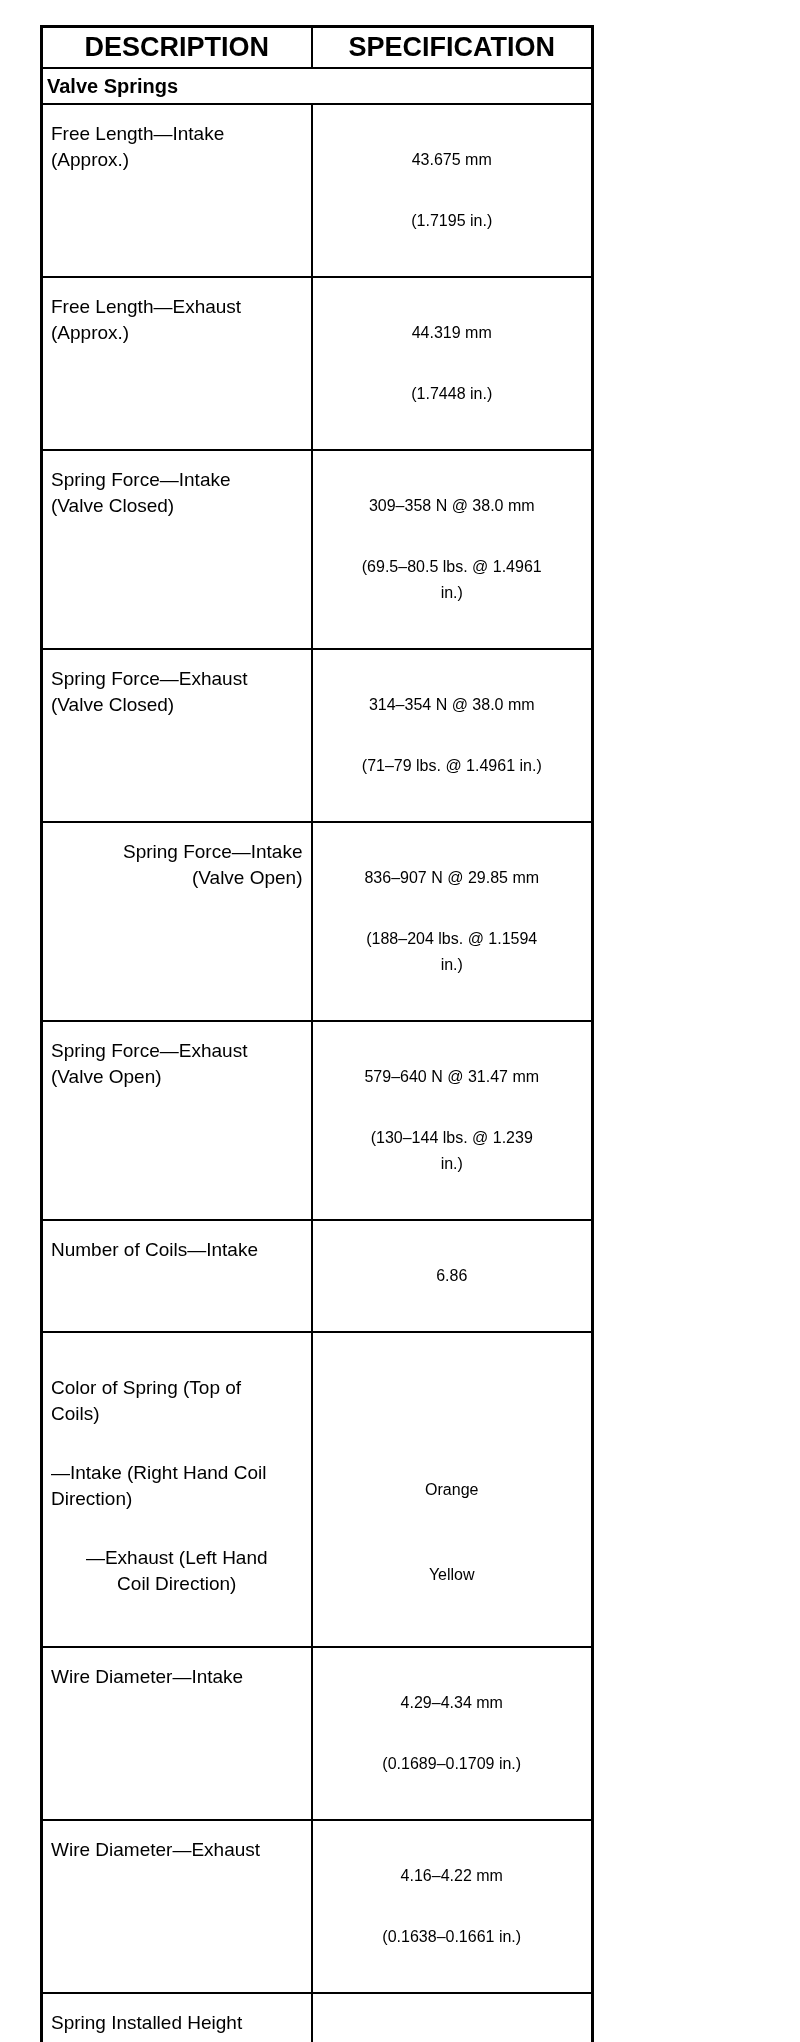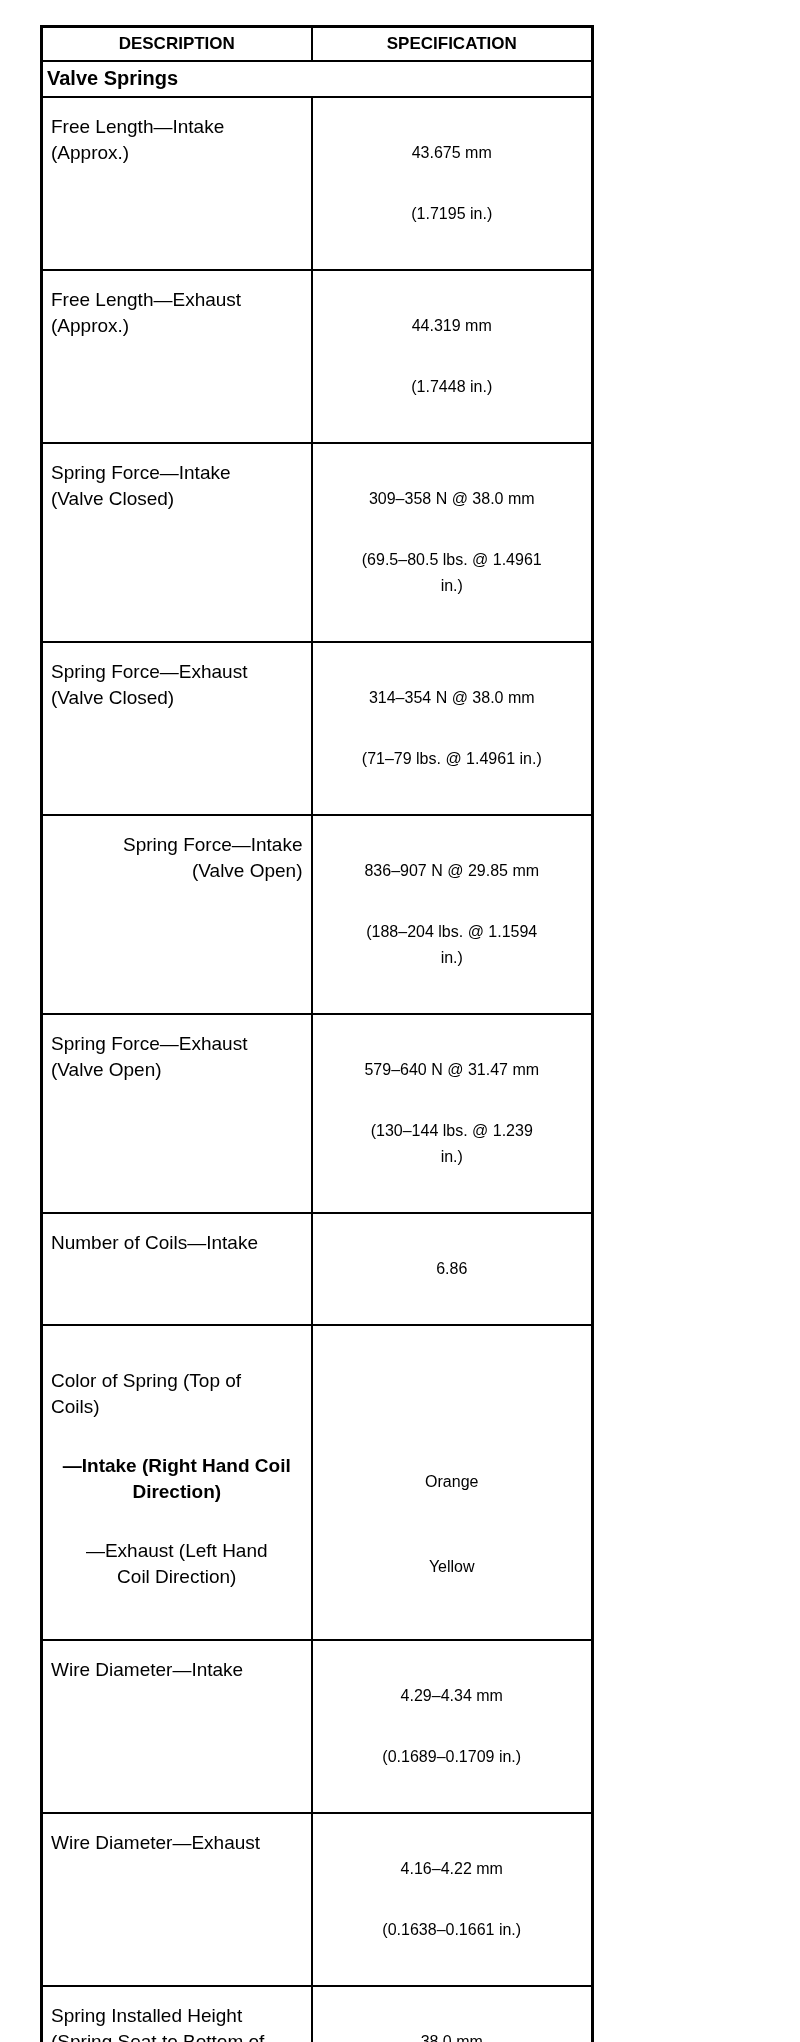--- a/index.html
+++ b/index.html
@@ -22,21 +22,21 @@
   col.col-desc { width: 270px; }
   col.col-spec { width: 281px; }
 
   th, td {
     border: 2px solid #000;
     vertical-align: top;
     padding: 16px 8px;
   }
 
   th.colhead {
-    font-size: 17px;
+    font-size: 27px;
     font-weight: bold;
     text-align: center;
     vertical-align: middle;
     padding: 4px;
   }
   td.section {
     font-size: 20px;
     font-weight: bold;
     text-align: left;
     vertical-align: middle;
@@ -55,21 +55,21 @@
     font-size: 16px;
     line-height: 26px;
     text-align: center;
     white-space: pre-line;
   }
   .spec-line + .spec-line { margin-top: 9px; }
   .spec-line.gap-xl { margin-top: 30px; }
 
   
   .cblock { height: 59px; overflow: hidden; }
-  .cblock.right { text-align: center; font-weight: bold; }
+  .cblock.right { text-align: left; }
   .cblock.center { text-align: center; }
   .cspacer { height: 59px; }
   .cval { height: 59px; display: flex; align-items: center; justify-content: center; }
 </style>
 </head>
 <body>
 
 <div class="page">
   <table class="spec-table">
     <colgroup>

